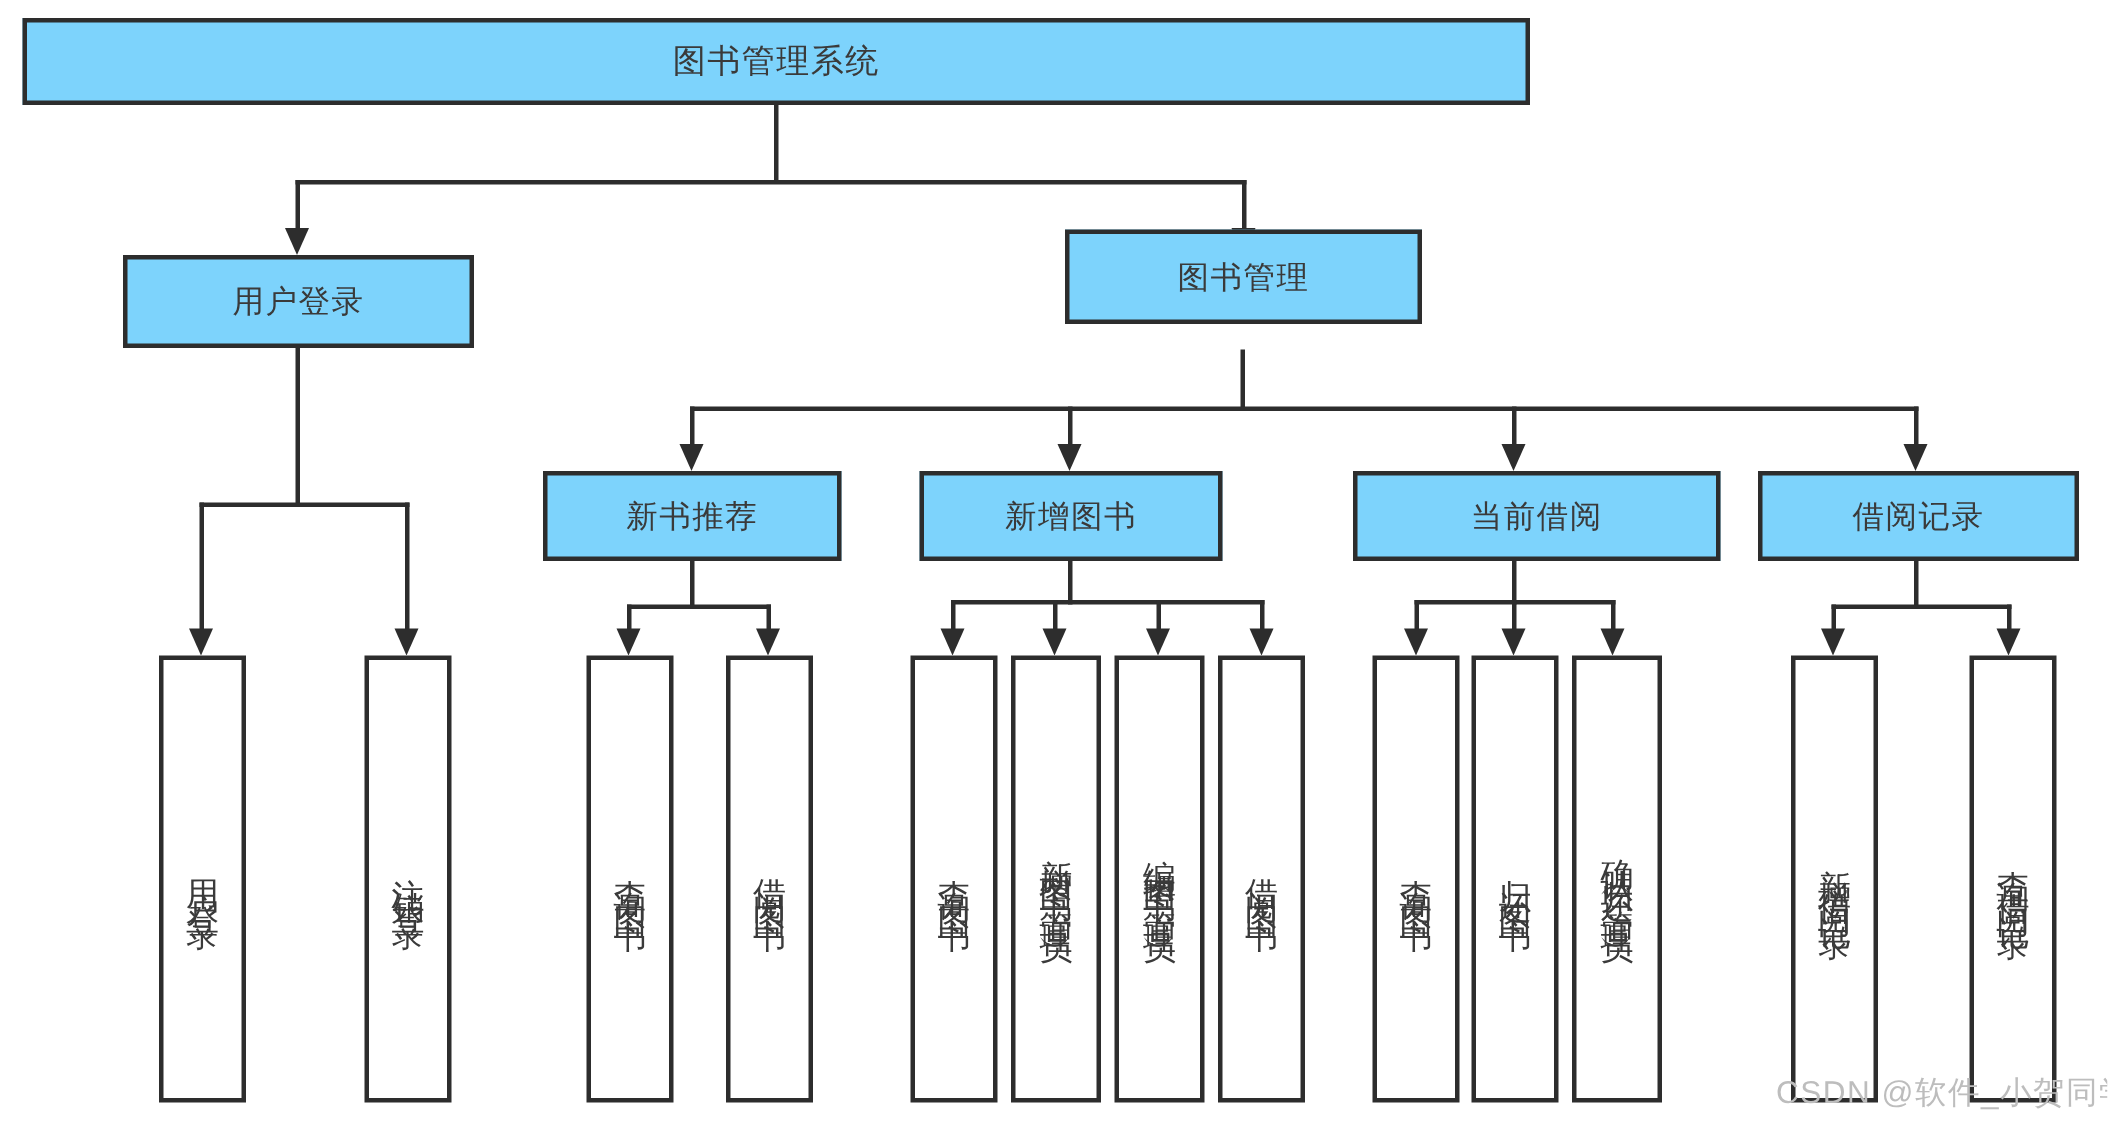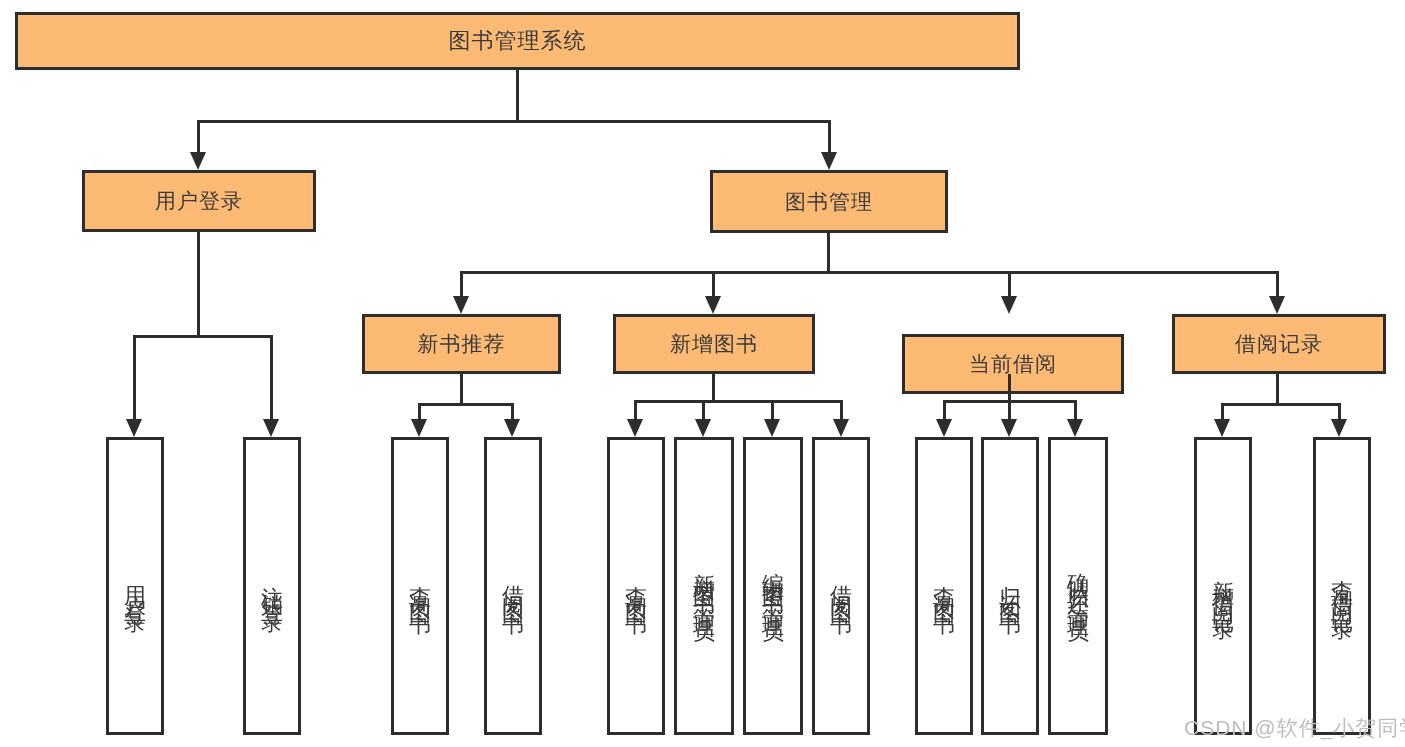--- a/index.html
+++ b/index.html
@@ -13,21 +13,21 @@
     width: 1405px;
     height: 747px;
     background: #ffffff;
     overflow: hidden;
   }
   
   .hbox {
     position: absolute;
     box-sizing: border-box;
     border: 3px solid #2d2d2d;
-    background: #fdba74;
+    background: #7dd3fc;
     display: flex;
     align-items: center;
     justify-content: center;
     font-size: 21px;
     color: #3a3a3a;
     letter-spacing: 1px;
   }
   .hbox.root { font-size: 22px; }
   
   .vbox {
@@ -81,21 +81,21 @@
   <div class="vl" style="left:516px; top:70px; height:52px;"></div>
   <div class="hl" style="left:197px; top:120px; width:634px;"></div>
   <div class="vl" style="left:197px; top:120px; height:34px;"></div>
   <div class="ar" style="left:190px; top:152px;"></div>
   <div class="vl" style="left:828px; top:120px; height:34px;"></div>
   <div class="ar" style="left:821px; top:152px;"></div>
 
   <div class="hbox" style="left:82px; top:170px; width:234px; height:62px;">
     <span>用户登录</span>
   </div>
-  <div class="hbox" style="left:710px; top:170px; width:238px; height:63px;">
+  <div class="hbox" style="left:710px; top:153px; width:238px; height:63px;">
     <span>图书管理</span>
   </div>
 
   <div class="vl" style="left:197px; top:232px; height:105px;"></div>
   <div class="hl" style="left:133px; top:335px; width:140px;"></div>
   <div class="vl" style="left:133px; top:335px; height:86px;"></div>
   <div class="ar" style="left:126px; top:419px;"></div>
   <div class="vl" style="left:270px; top:335px; height:86px;"></div>
   <div class="ar" style="left:263px; top:419px;"></div>
 
@@ -109,21 +109,21 @@
   <div class="ar" style="left:1001px; top:296px;"></div>
   <div class="vl" style="left:1276px; top:271px; height:27px;"></div>
   <div class="ar" style="left:1269px; top:296px;"></div>
 
   <div class="hbox" style="left:362px; top:314px; width:199px; height:60px;">
     <span>新书推荐</span>
   </div>
   <div class="hbox" style="left:613px; top:314px; width:202px; height:60px;">
     <span>新增图书</span>
   </div>
-  <div class="hbox" style="left:902px; top:314px; width:222px; height:60px;margin-top:20px;">
+  <div class="hbox" style="left:902px; top:314px; width:245px; height:60px;">
     <span>当前借阅</span>
   </div>
   <div class="hbox" style="left:1172px; top:314px; width:214px; height:60px;">
     <span>借阅记录</span>
   </div>
 
   <div class="vl" style="left:460px; top:374px; height:31px;"></div>
   <div class="hl" style="left:418px; top:403px; width:96px;"></div>
   <div class="vl" style="left:418px; top:403px; height:18px;"></div>
   <div class="ar" style="left:411px; top:419px;"></div>

